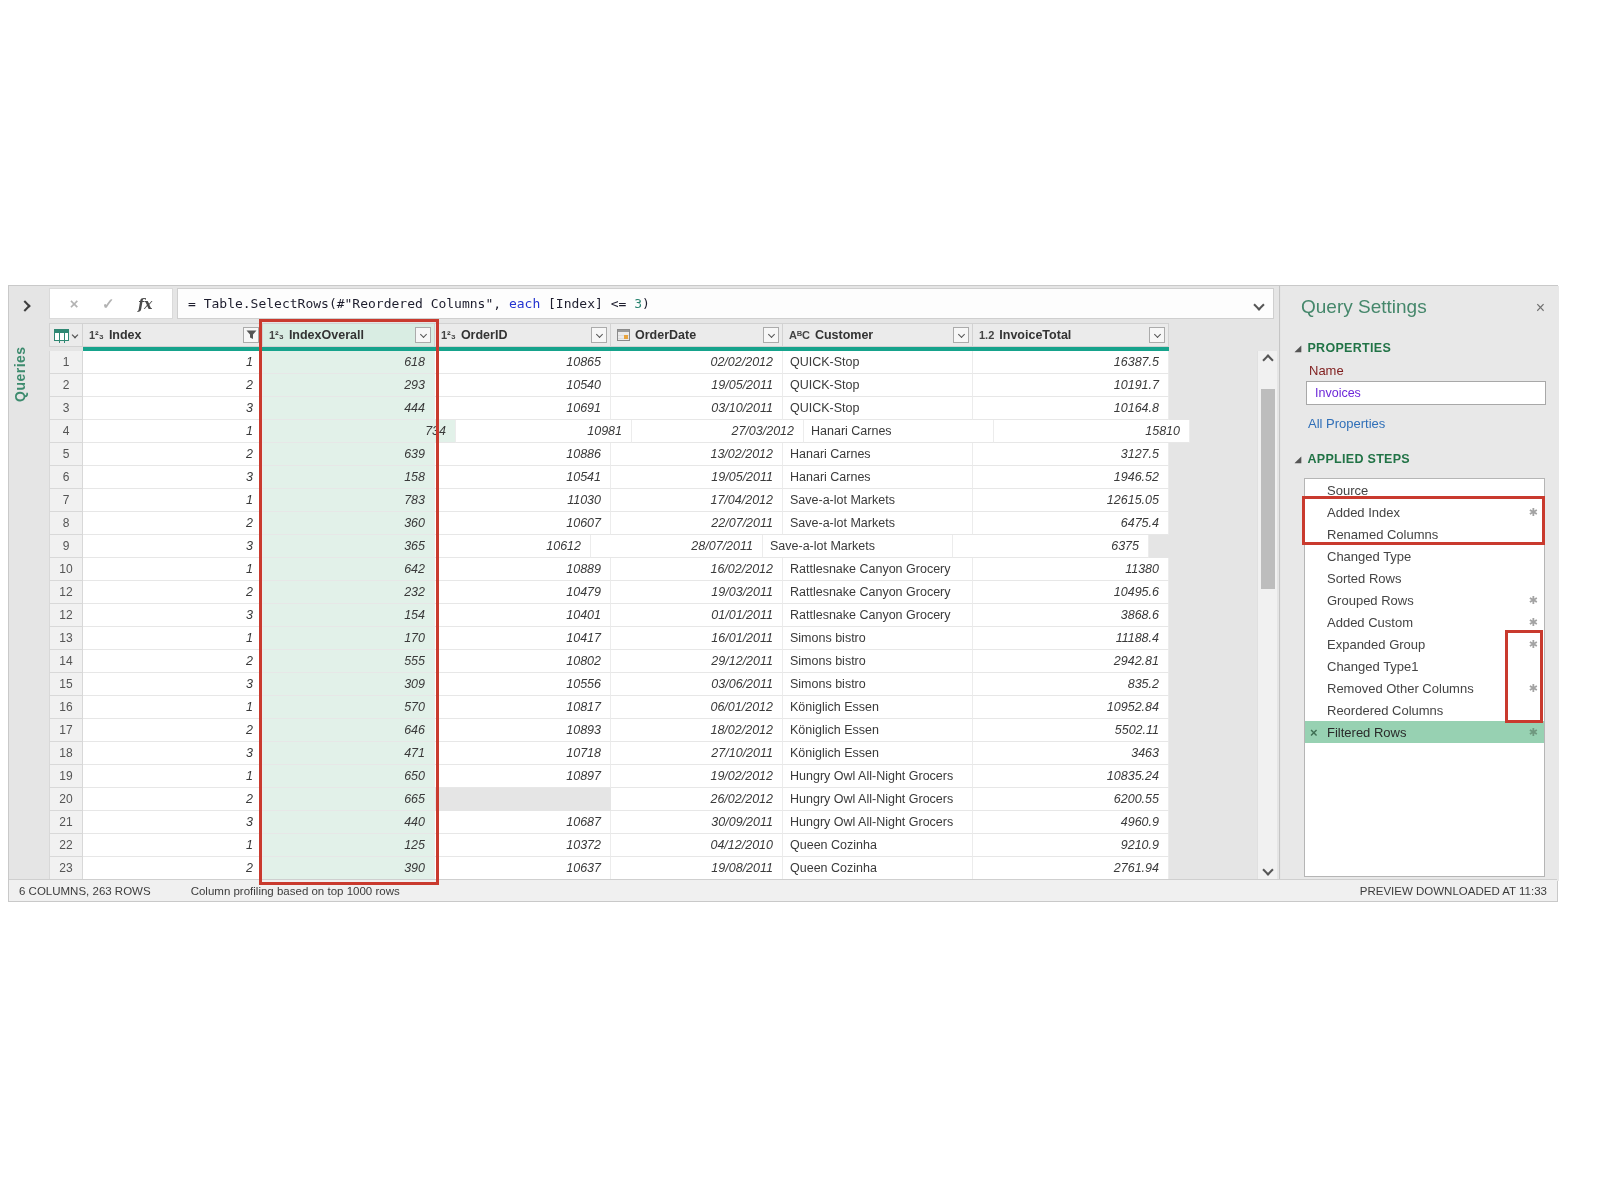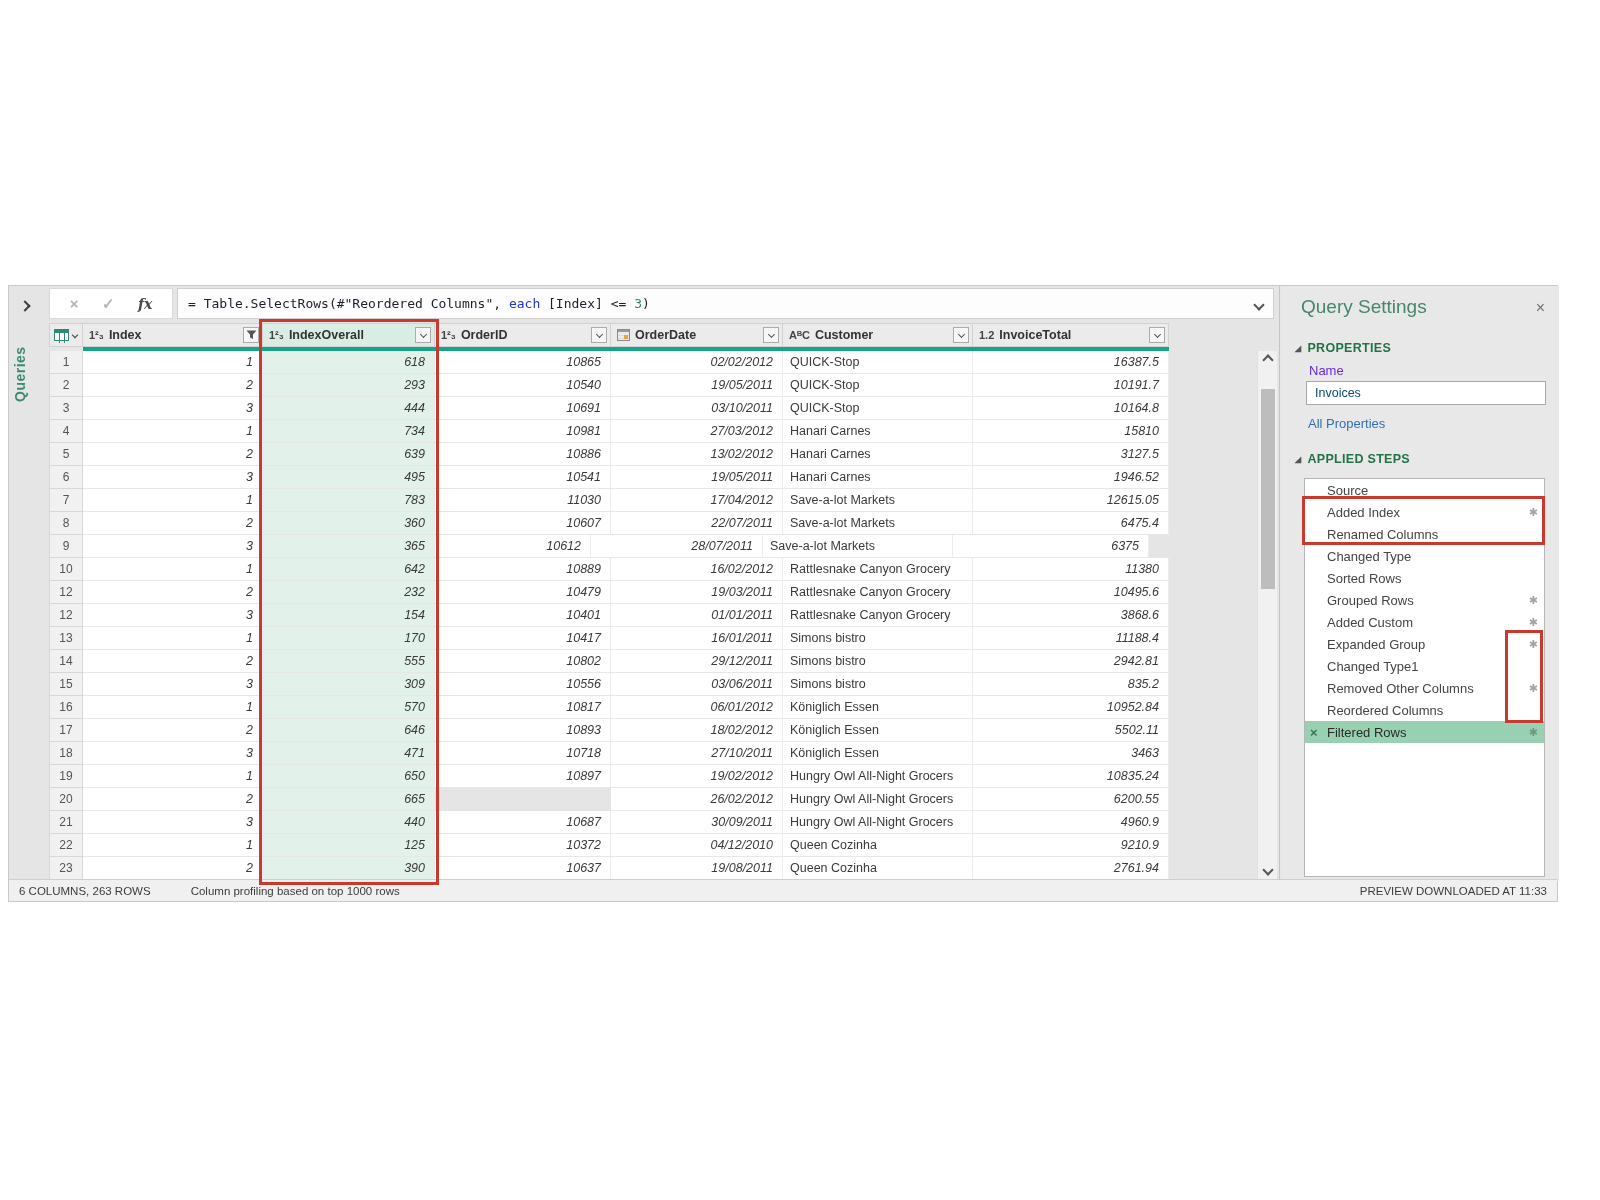--- a/index.html
+++ b/index.html
@@ -66,23 +66,23 @@
   .vs-thumb { position:absolute; left:3px; top:38px; width:14px; height:200px; background:#bdbdbd; }
 
   .divider { position:absolute; left:1270px; top:0; width:1px; height:595px; background:#c5c5c5; }
 
   
   .panel { position:absolute; left:1272px; top:0; width:278px; height:595px; background:#e8e8e8; }
   .p-title { position:absolute; left:20px; top:10px; font-size:19px; color:#45876b; }
   .p-close { position:absolute; right:14px; top:13px; font-size:16px; color:#707070; cursor:pointer; }
   .sectionhead { position:absolute; left:14px; font-size:12.5px; font-weight:bold; color:#217346; letter-spacing:.3px; display:flex; align-items:center; gap:6px; }
   .tri { font-size:8px; color:#555; }
-  .p-namelabel { position:absolute; left:28px; top:77px; font-size:13px; color:#6d28d9; }
+  .p-namelabel { position:absolute; left:28px; top:77px; font-size:13px; color:#7f1d1d; }
   .p-nameinput { position:absolute; left:25px; top:95px; width:240px; height:24px; background:#fff;
-    border:1px solid #a8a8a8; font-size:12.5px; color:#0c4a6e; padding:0 8px; font-family:"Liberation Sans", sans-serif; }
+    border:1px solid #a8a8a8; font-size:12.5px; color:#6d28d9; padding:0 8px; font-family:"Liberation Sans", sans-serif; }
   .p-link { position:absolute; left:27px; top:130px; font-size:13px; color:#2f6fb8; cursor:pointer; }
   .steps { position:absolute; left:23px; top:192px; width:241px; height:399px; background:#fff; border:1px solid #b5b5b5; list-style:none; }
   .step { height:22px; display:flex; align-items:center; padding-left:22px; padding-right:6px;
     font-size:13px; color:#444; cursor:pointer; position:relative; }
   .step .gear { margin-left:auto; color:#a3a3a3; font-size:11px; }
   .step.selected { background:#97d1b2; color:#2a2a2a; }
   .step.selected .gear { color:#6f987f; }
   .step .delx { position:absolute; left:5px; color:#3f6f54; font-size:13px; font-weight:bold; }
 
   
@@ -196,39 +196,39 @@
           <div class="cell num" style="width: 180px;">3</div>
           <div class="cell num sel" style="width: 172px;">444</div>
           <div class="cell num" style="width: 176px; font-style: italic;">10691</div>
           <div class="cell num" style="width: 172px;">03/10/2011</div>
           <div class="cell txt" style="width: 190px;">QUICK-Stop</div>
           <div class="cell num" style="width: 196px;">10164.8</div>
         </div>
         <div class="trow">
           <div class="cell rn" style="width: 34px;">4</div>
           <div class="cell num" style="width: 180px;">1</div>
-          <div class="cell num sel" style="width: 172px;">734</div>
+          <div class="cell num sel" style="width: 193px;">734</div>
           <div class="cell num" style="width: 176px;">10981</div>
           <div class="cell num" style="width: 172px;">27/03/2012</div>
           <div class="cell txt" style="width: 190px;">Hanari Carnes</div>
           <div class="cell num" style="width: 196px;">15810</div>
         </div>
         <div class="trow">
           <div class="cell rn" style="width: 34px;">5</div>
           <div class="cell num" style="width: 180px;">2</div>
           <div class="cell num sel" style="width: 172px;">639</div>
           <div class="cell num" style="width: 176px;">10886</div>
           <div class="cell num" style="width: 172px;">13/02/2012</div>
           <div class="cell txt" style="width: 190px;">Hanari Carnes</div>
           <div class="cell num" style="width: 196px;">3127.5</div>
         </div>
         <div class="trow">
           <div class="cell rn" style="width: 34px;">6</div>
           <div class="cell num" style="width: 180px;">3</div>
-          <div class="cell num sel" style="width: 172px;">495</div>
+          <div class="cell num sel" style="width: 172px;">158</div>
           <div class="cell num" style="width: 176px;">10541</div>
           <div class="cell num" style="width: 172px;">19/05/2011</div>
           <div class="cell txt" style="width: 190px;">Hanari Carnes</div>
           <div class="cell num" style="width: 196px;">1946.52</div>
         </div>
         <div class="trow">
           <div class="cell rn" style="width: 34px;">7</div>
           <div class="cell num" style="width: 180px;">1</div>
           <div class="cell num sel" style="width: 172px;">783</div>
           <div class="cell num" style="width: 176px;">11030</div>

